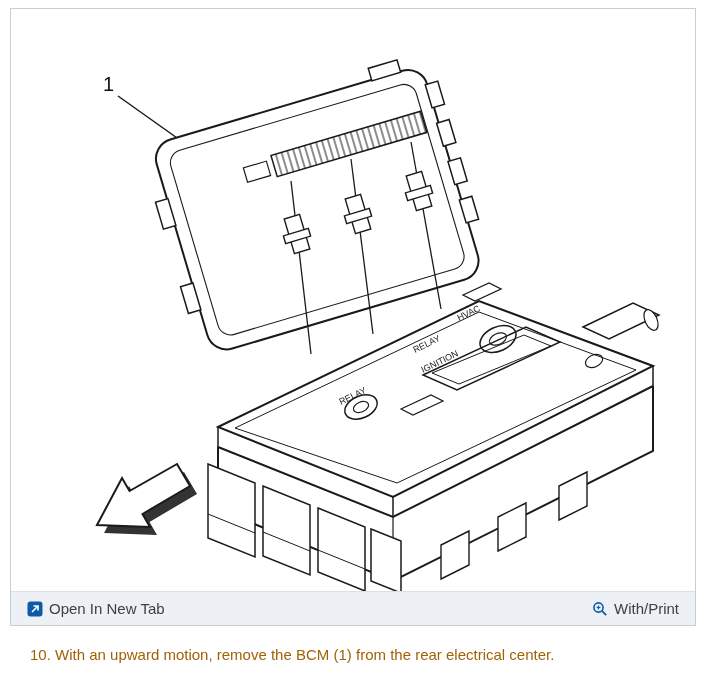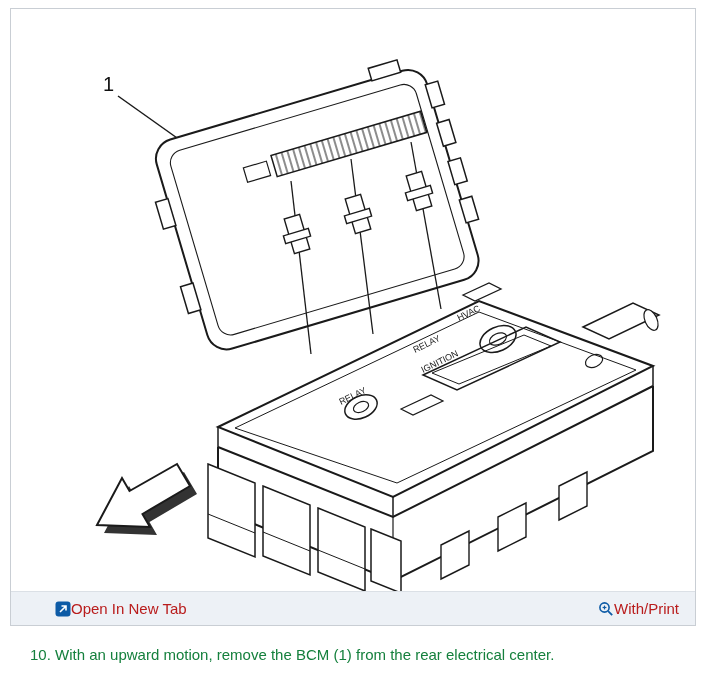--- a/index.html
+++ b/index.html
@@ -11,26 +11,26 @@
   }
   .figure-area { flex:1; position:relative; overflow:hidden; background:#fff; }
   .figure-area svg.art { display:block; }
   svg text { font-family:"Liberation Sans", sans-serif; }
   .toolbar {
     height:34px; background:#edf1f6; border-top:1px solid #dbe0e6;
     display:flex; align-items:center; justify-content:space-between;
     padding:0 16px; flex:none;
   }
   .link {
-    display:flex; align-items:center; 
-    color:#b91c1c; font-size:15px; text-decoration:none; cursor:pointer;margin-left:28px;
+    display:flex; align-items:center; gap:6px;
+    color:#404040; font-size:15px; text-decoration:none; cursor:pointer;
   }
   .caption {
     position:absolute; left:30px; top:646px;
-    font-size:15px; color:#15803d;
+    font-size:15px; color:#a16207;
   }
 </style>
 </head>
 <body>
 
 <div class="frame">
   <div class="figure-area">
     <svg class="art" width="684" height="582" viewBox="0 0 684 582" xmlns="http://www.w3.org/2000/svg">
       <defs>
         <pattern id="hatch" width="6" height="24" patternUnits="userSpaceOnUse">

